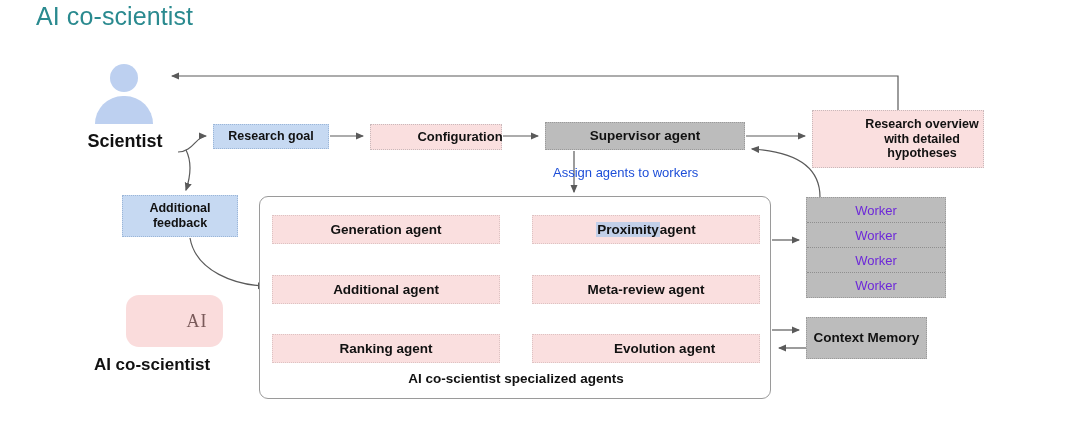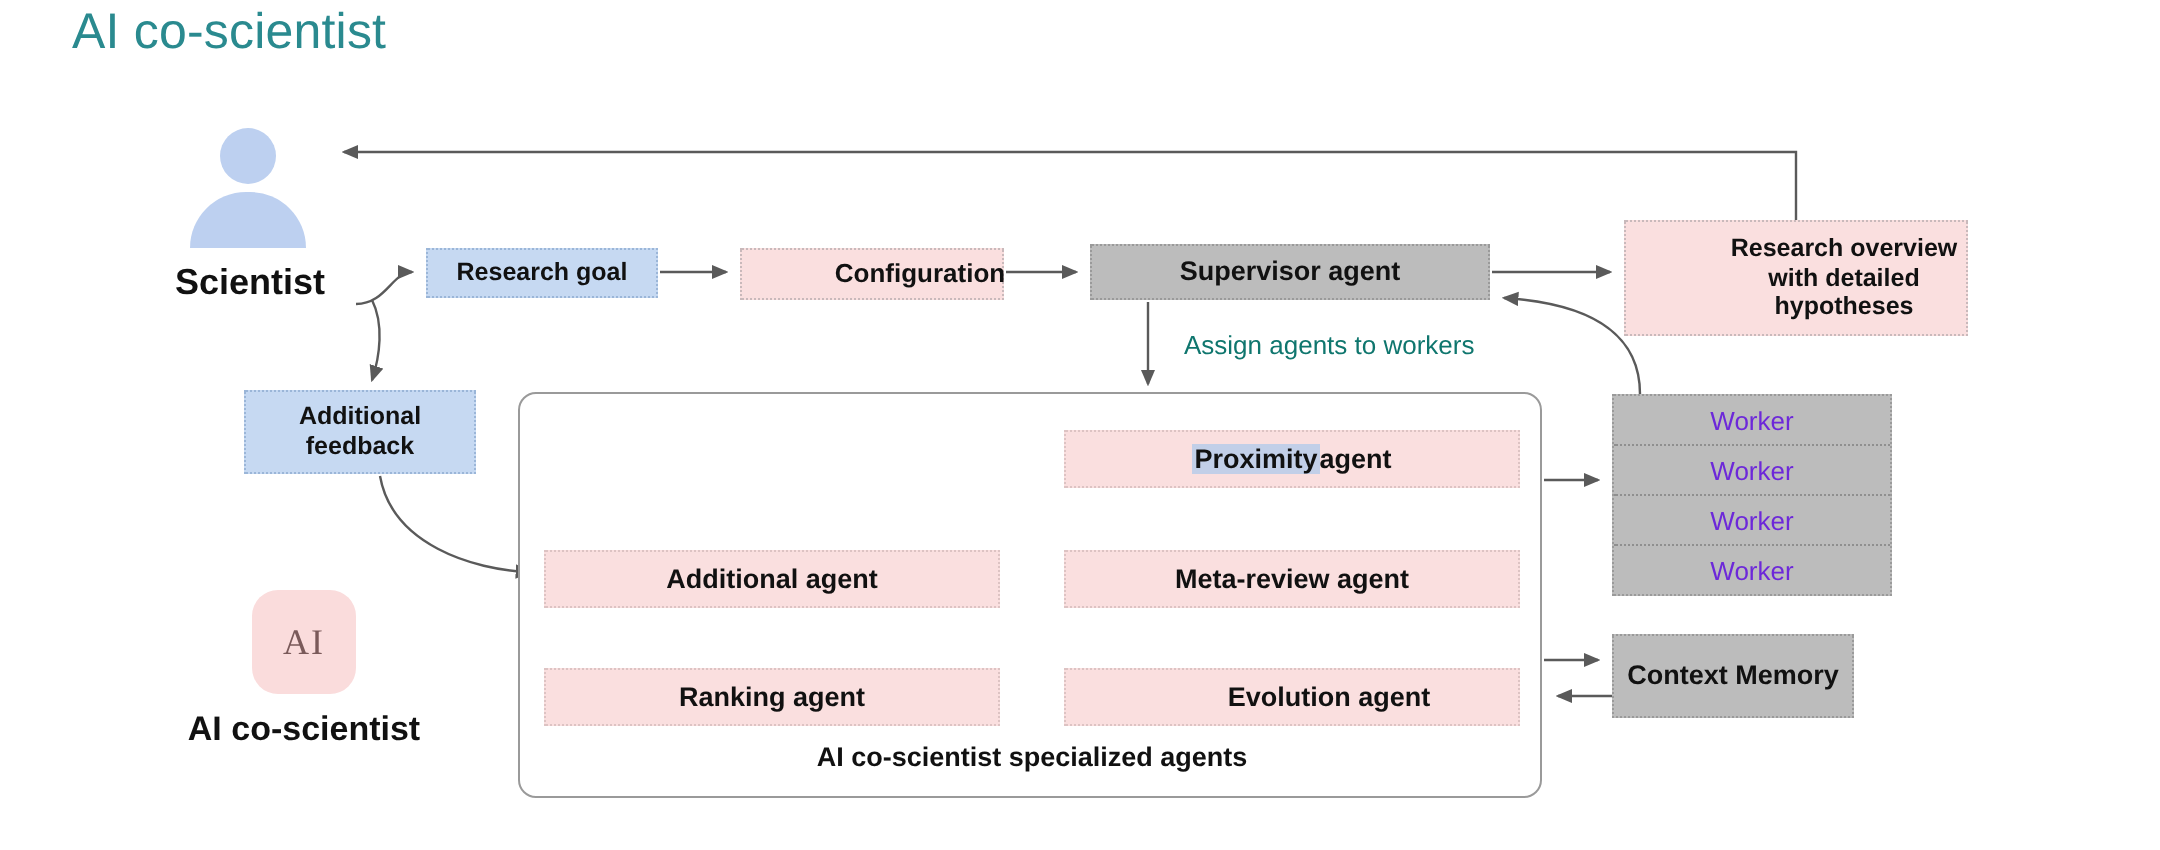--- a/index.html
+++ b/index.html
@@ -31,21 +31,21 @@
   #scientist-avatar{position:absolute;left:93px;top:64px;width:62px;height:62px;}
   .av-head{position:absolute;left:17px;top:0;width:28px;height:28px;border-radius:50%;background:#bdd0f0;}
   .av-body{position:absolute;left:2px;top:32px;width:58px;height:28px;
            border-radius:29px 29px 0 0;background:#bdd0f0;}
   #scientist-label{position:absolute;left:72px;top:131px;width:106px;text-align:center;
            font-size:18px;font-weight:bold;}
 
   
   #ai-badge{position:absolute;left:126px;top:295px;width:52px;height:52px;border-radius:13px;
     background:#fadcdc;display:flex;align-items:center;justify-content:center;
-    font-family:"Liberation Serif","DejaVu Serif",serif;font-size:18px;color:#7a5a5a;letter-spacing:1px;}
+    font-family:"Liberation Serif","DejaVu Serif",serif;font-size:18px;color:#7a5a5a;letter-spacing:1px;padding-left:45px;}
   #ai-caption{position:absolute;left:70px;top:355px;width:164px;text-align:center;
     font-size:17px;font-weight:bold;}
 
   
   #research-goal{left:213px;top:124px;width:116px;height:25px;font-size:12.5px;}
   #additional-feedback{left:122px;top:195px;width:116px;height:42px;font-size:12.5px;}
   #configuration{left:370px;top:124px;width:132px;height:26px;font-size:13px;}
   #supervisor{left:545px;top:122px;width:200px;height:28px;font-size:13.5px;}
   #research-overview{left:812px;top:110px;width:172px;height:58px;font-size:12.5px;}
   #context-memory{left:806px;top:317px;width:121px;height:42px;font-size:13.5px;}
@@ -66,21 +66,21 @@
   #agent-proximity{left:272px;top:18px;width:228px;height:29px;}
   #agent-reflection{left:12px;top:78px;width:228px;height:29px;}
   #agent-metareview{left:272px;top:78px;width:228px;height:29px;}
   #agent-ranking{left:12px;top:137px;width:228px;height:29px;}
   #agent-evolution{left:272px;top:137px;width:228px;height:29px;padding-left:37px;}
   .hl{background:#c2cfe8;padding:0 1px;}
   #panel-caption{position:absolute;left:0;top:174px;width:512px;text-align:center;
     font-size:13.5px;font-weight:bold;}
 
   
-  #assign-label{position:absolute;left:592px;top:165px;font-size:13px;font-weight:normal;color:#0f766e;}
+  #assign-label{position:absolute;left:553px;top:165px;font-size:13px;font-weight:normal;color:#1d4ed8;}
 </style>
 </head>
 <body>
 
 <div id="canvas">
 
   <div class="title">AI co-scientist</div>
 
   <svg id="wires" viewBox="0 0 1080 425">
     <defs>
@@ -171,20 +171,21 @@
   <div id="assign-label">Assign agents to workers</div>
 
   <div id="workers">
     <div class="worker-row">Worker</div>
     <div class="worker-row">Worker</div>
     <div class="worker-row">Worker</div>
     <div class="worker-row">Worker</div>
   </div>
 
   <div id="agents-panel">
+    <div class="agent" id="agent-generation">Generation agent</div>
 
     <div class="agent" id="agent-proximity">
       <span class="hl">Proximity</span>
         <span> agent</span>
     </div>
 
     <div class="agent" id="agent-reflection">Additional agent</div>
 
     <div class="agent" id="agent-metareview">Meta-review agent</div>
 

